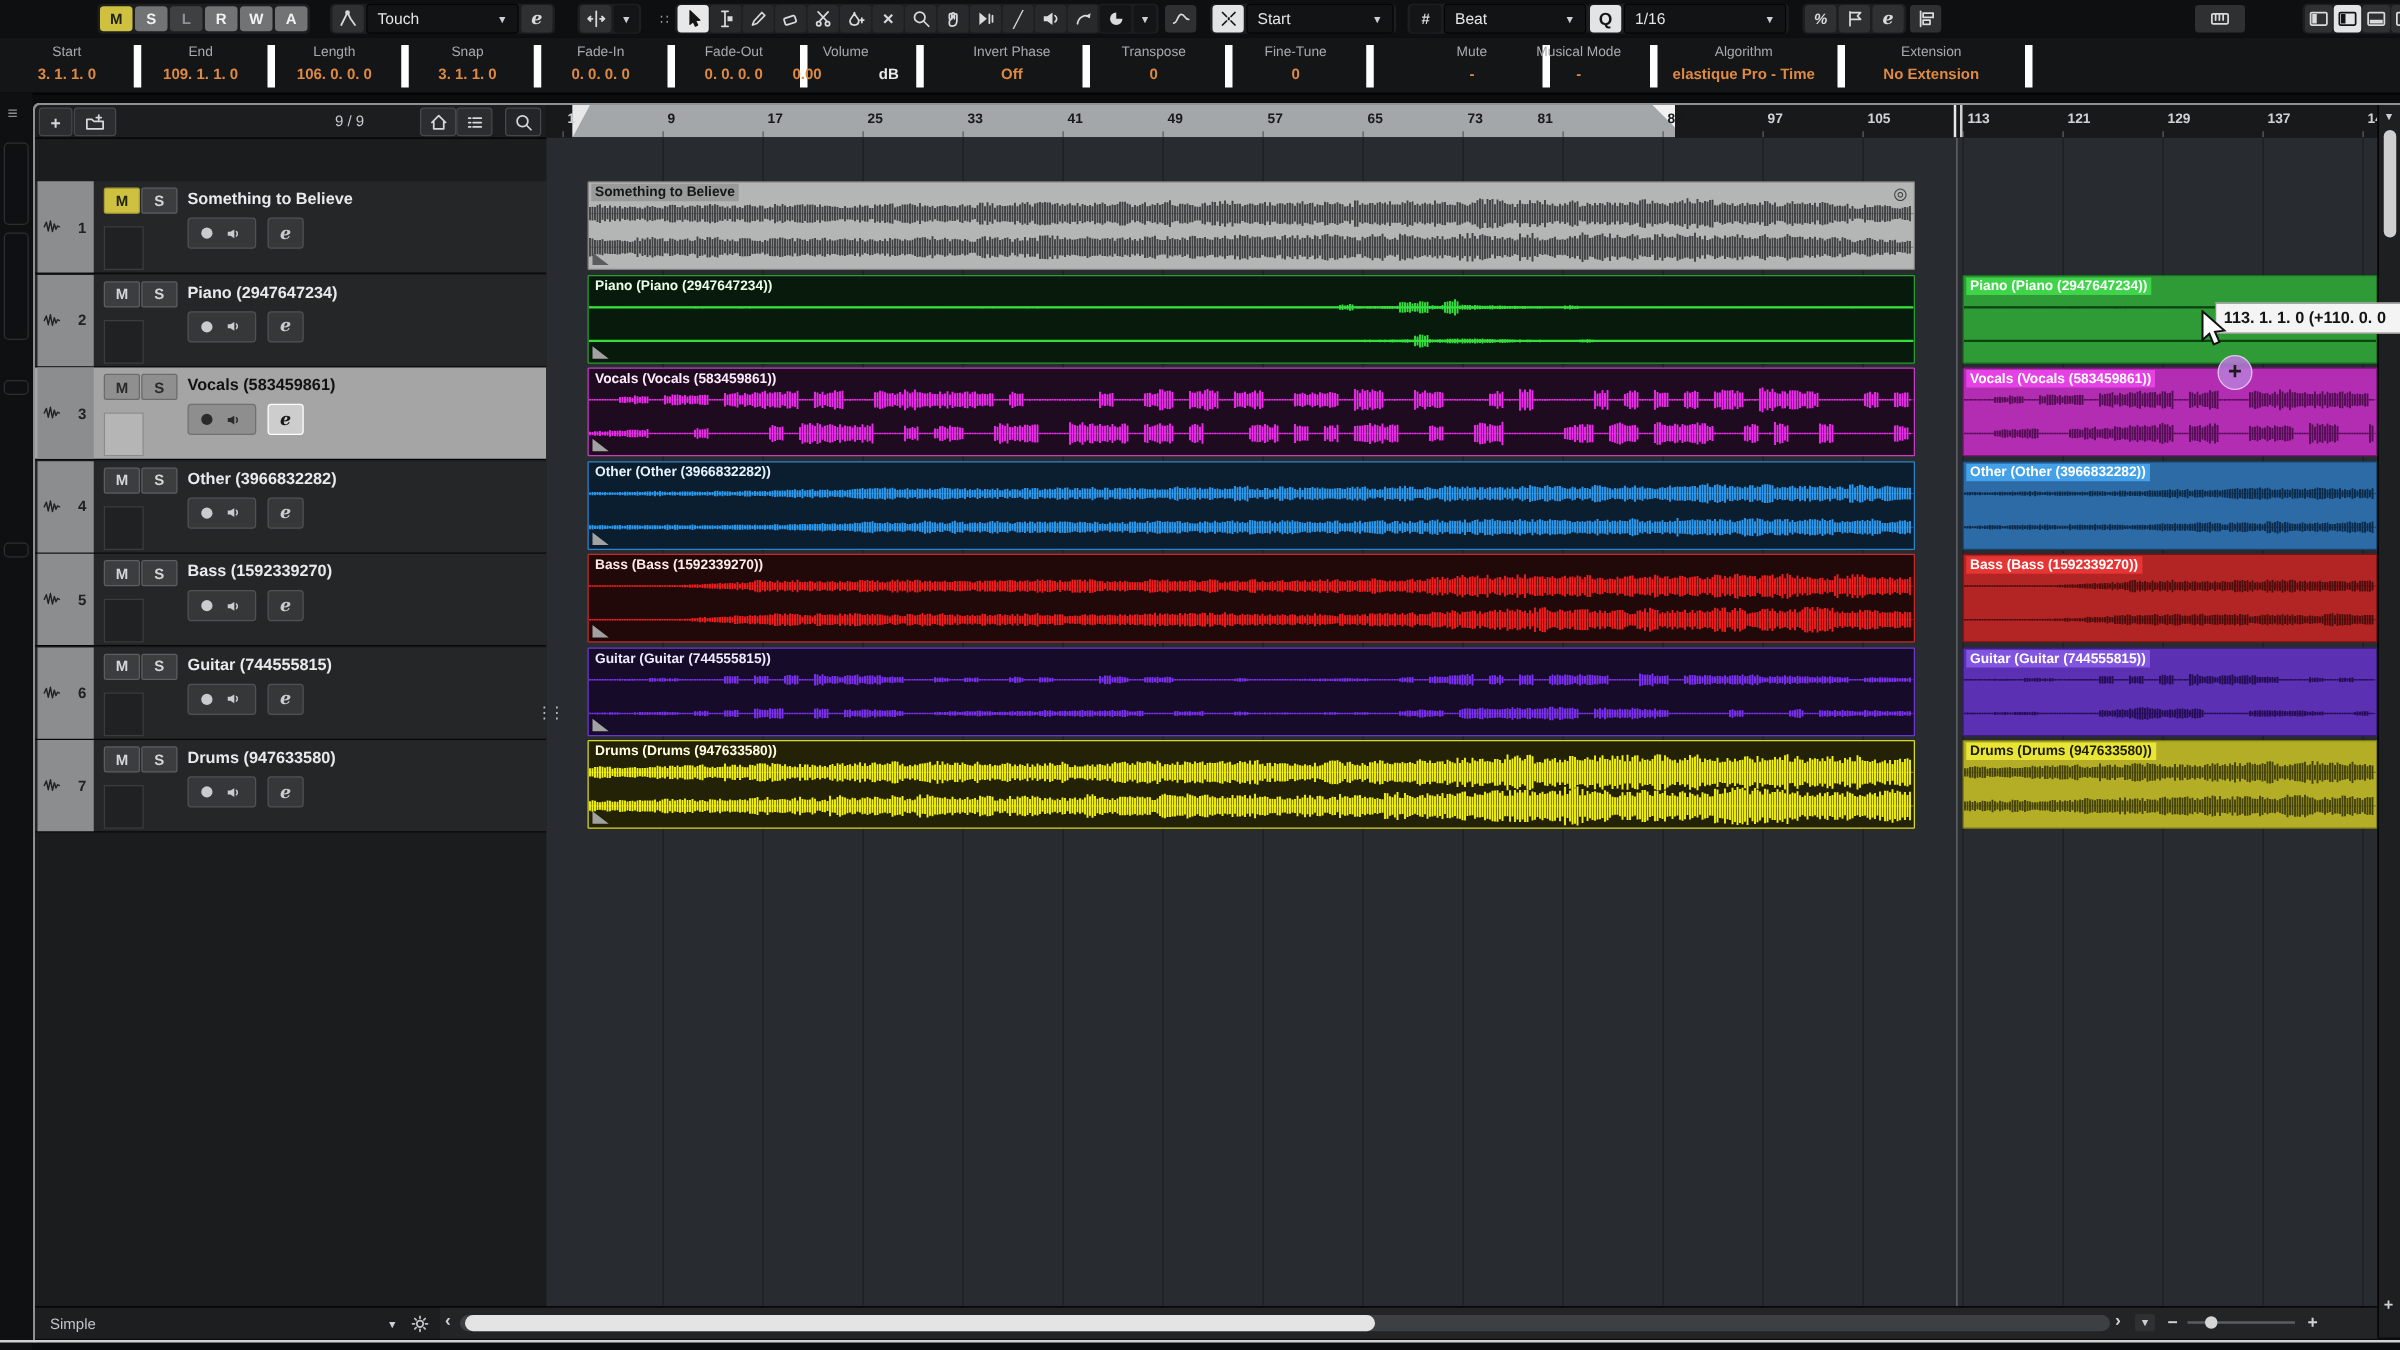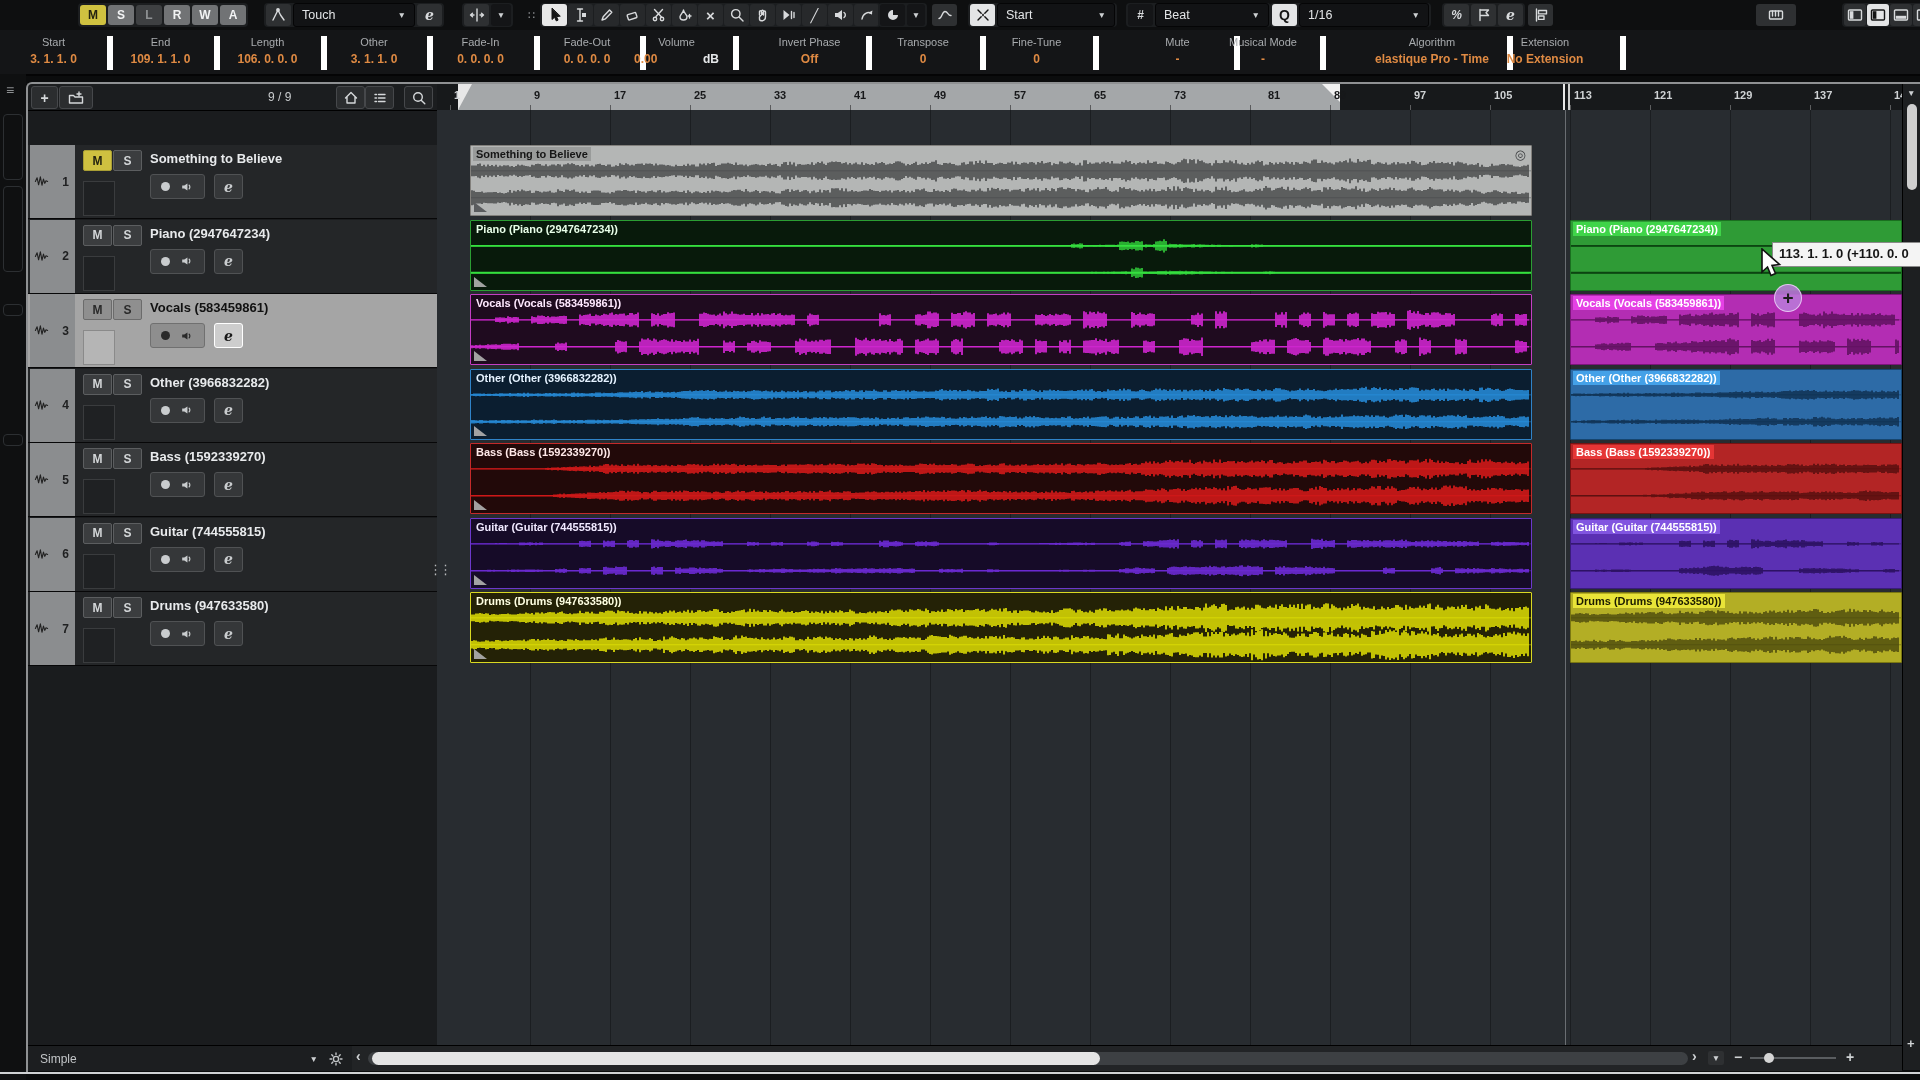--- a/index.html
+++ b/index.html
@@ -318,21 +318,21 @@
       </div>
       <div class="info-col" style="left: 107px; width: 107px;">
         <span class="info-label">End</span>
         <span class="info-value">109. 1. 1. 0</span>
       </div>
       <div class="info-col" style="left: 214px; width: 107px;">
         <span class="info-label">Length</span>
         <span class="info-value">106. 0. 0. 0</span>
       </div>
       <div class="info-col" style="left: 321px; width: 106px;">
-        <span class="info-label">Other</span>
+        <span class="info-label">Snap</span>
         <span class="info-value">3. 1. 1. 0</span>
       </div>
       <div class="info-col" style="left: 427px; width: 107px;">
         <span class="info-label">Fade-In</span>
         <span class="info-value">0. 0. 0. 0</span>
       </div>
       <div class="info-col" style="left: 534px; width: 106px;">
         <span class="info-label">Fade-Out</span>
         <span class="info-value">0. 0. 0. 0</span>
       </div>
@@ -353,21 +353,21 @@
         <span class="info-value">0</span>
       </div>
       <div class="info-col" style="left: 1121px; width: 113px;">
         <span class="info-label">Mute</span>
         <span class="info-value">-</span>
       </div>
       <div class="info-col" style="left: 1206px; width: 114px;">
         <span class="info-label">Musical Mode</span>
         <span class="info-value">-</span>
       </div>
-      <div class="info-col" style="left: 1320px; width: 150px; padding-left: 37px;">
+      <div class="info-col" style="left: 1320px; width: 150px;">
         <span class="info-label">Algorithm</span>
         <span class="info-value">elastique Pro - Time</span>
       </div>
       <div class="info-col" style="left: 1470px; width: 150px;">
         <span class="info-label">Extension</span>
         <span class="info-value">No Extension</span>
       </div>
     </div>
 
   <div id="project" class="abs">
@@ -612,21 +612,21 @@
           <span class="ruler-lbl dark" style="left: 417px;">41</span>
           <span class="rtick" style="left: 413px; background: rgba(0, 0, 0, 0.45);"></span>
           <span class="ruler-lbl dark" style="left: 497px;">49</span>
           <span class="rtick" style="left: 493px; background: rgba(0, 0, 0, 0.45);"></span>
           <span class="ruler-lbl dark" style="left: 577px;">57</span>
           <span class="rtick" style="left: 573px; background: rgba(0, 0, 0, 0.45);"></span>
           <span class="ruler-lbl dark" style="left: 657px;">65</span>
           <span class="rtick" style="left: 653px; background: rgba(0, 0, 0, 0.45);"></span>
           <span class="ruler-lbl dark" style="left: 737px;">73</span>
           <span class="rtick" style="left: 733px; background: rgba(0, 0, 0, 0.45);"></span>
-          <span class="ruler-lbl dark" style="left: 831px;">81</span>
+          <span class="ruler-lbl dark" style="left: 793px;">81</span>
           <span class="rtick" style="left: 813px; background: rgba(0, 0, 0, 0.45);"></span>
           <span class="ruler-lbl dark" style="left: 897px;">89</span>
           <span class="rtick" style="left: 893px; background: rgba(0, 0, 0, 0.45);"></span>
           <span class="ruler-lbl light" style="left: 977px;">97</span>
           <span class="rtick" style="left: 973px; background: rgba(255, 255, 255, 0.3);"></span>
           <span class="ruler-lbl light" style="left: 1057px;">105</span>
           <span class="rtick" style="left: 1053px; background: rgba(255, 255, 255, 0.3);"></span>
           <span class="ruler-lbl light" style="left: 1137px;">113</span>
           <span class="rtick" style="left: 1133px; background: rgba(255, 255, 255, 0.3);"></span>
           <span class="ruler-lbl light" style="left: 1217px;">121</span>

